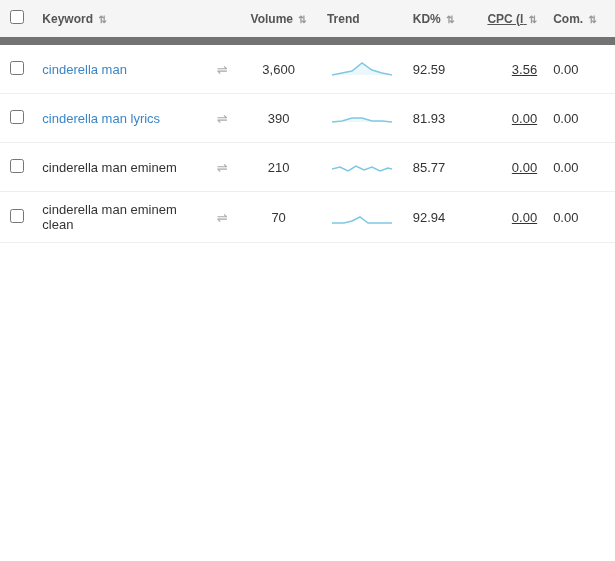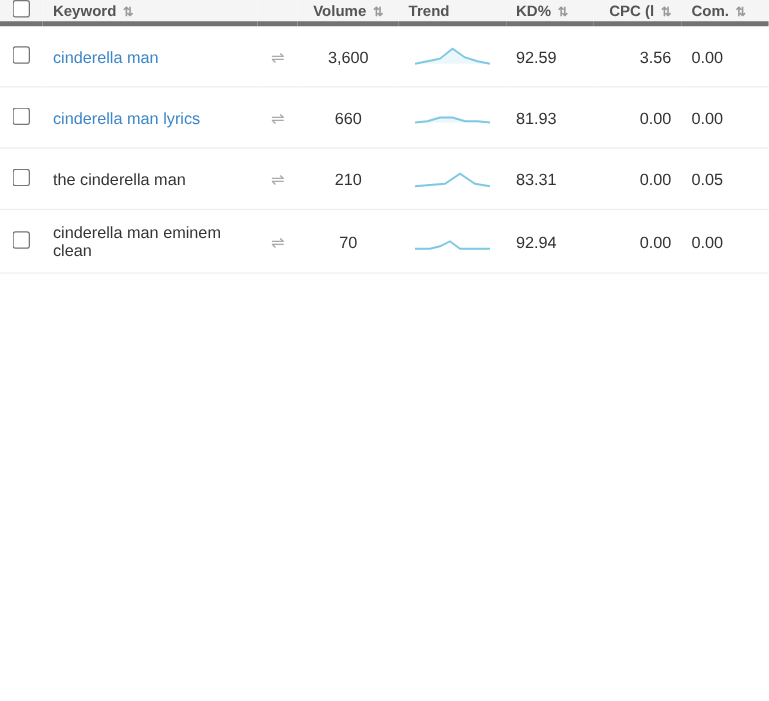--- a/index.html
+++ b/index.html
@@ -11,41 +11,41 @@
     }
     table {
       width: 615px;
       border-collapse: collapse;
     }
     thead tr {
       background: #f5f5f5;
       border-bottom: 1px solid #ddd;
     }
     th {
-      padding: 0 8px;
+      padding: 10px 8px;
       text-align: left;
       font-weight: 600;
       color: #555;
       font-size: 12px;
       white-space: nowrap;
-      border-bottom: 4px solid #737373;
+      border-bottom: 8px solid #737373;
       margin-left: 42px;
     }
     td {
       padding: 10px 8px;
       border-bottom: 1px solid #eee;
       vertical-align: middle;
     }
     .col-check { width: 32px; text-align: center; }
     .col-keyword { width: 160px; }
     .col-add { width: 30px; text-align: center; }
     .col-volume { width: 75px; text-align: center; }
     .col-trend { width: 80px; text-align: left; }
     .col-kd { width: 65px; }
-    .col-cpc { width: 65px; text-align: right; }
+    .col-cpc { width: 65px; text-align: right; text-decoration: underline; }
     .col-com { width: 65px; }
 
     input[type="checkbox"] {
       width: 14px;
       height: 14px;
       cursor: pointer;
     }
 
     a.keyword-link {
       color: #3a86c8;
@@ -121,44 +121,44 @@
           </svg>
         </td>
         <td class="col-kd">92.59</td>
         <td class="col-cpc">3.56</td>
         <td class="col-com">0.00</td>
       </tr>
       <tr>
         <td class="col-check"><input type="checkbox" style=""></td>
         <td class="col-keyword"><a class="keyword-link">cinderella man lyrics</a></td>
         <td class="col-add"><span class="add-icon" style="color:#aaa;font-size:13px;cursor:pointer;">⇌</span></td>
-        <td class="col-volume">660</td>
+        <td class="col-volume">390</td>
         <td class="col-trend">
           <svg class="trend-line" width="60" height="28" viewBox="0 0 60 28" xmlns="http://www.w3.org/2000/svg">
             <path style="fill:rgba(126,200,227,0.15);stroke:none;" d="M0,18 L10,17 L20,14 L30,14 L40,17 L50,17 L60,18 Z"></path>
                <polyline style="fill:none;stroke:#7ec8e3;stroke-width:1.5;" points="0,18 10,17 20,14 30,14 40,17 50,17 60,18"></polyline>
           </svg>
         </td>
         <td class="col-kd">81.93</td>
         <td class="col-cpc">0.00</td>
         <td class="col-com">0.00</td>
       </tr>
       <tr>
         <td class="col-check"><input type="checkbox" style=""></td>
-        <td class="col-keyword"><span class="keyword-plain">the cinderella man</span></td>
+        <td class="col-keyword"><span class="keyword-plain">cinderella man eminem</span></td>
         <td class="col-add"><span class="add-icon" style="color:#aaa;font-size:13px;cursor:pointer;">⇌</span></td>
         <td class="col-volume">210</td>
         <td class="col-trend">
           <svg class="trend-line" width="60" height="28" viewBox="0 0 60 28" xmlns="http://www.w3.org/2000/svg">
-            <polyline style="fill:none;stroke:#7ec8e3;stroke-width:1.5;" points="0,20 12,19 24,18 36,10 48,18 60,20"></polyline>
+            <polyline style="fill:none;stroke:#7ec8e3;stroke-width:1.5;" points="0,16 8,14 16,18 24,13 32,17 40,14 48,18 56,15 60,16"></polyline>
           </svg>
         </td>
-        <td class="col-kd">83.31</td>
+        <td class="col-kd">85.77</td>
         <td class="col-cpc">0.00</td>
-        <td class="col-com">0.05</td>
+        <td class="col-com">0.00</td>
       </tr>
       <tr>
         <td class="col-check"><input type="checkbox" style=""></td>
         <td class="col-keyword"><span class="keyword-plain">cinderella man eminem clean</span></td>
         <td class="col-add"><span class="add-icon" style="color:#aaa;font-size:13px;cursor:pointer;">⇌</span></td>
         <td class="col-volume">70</td>
         <td class="col-trend">
           <svg class="trend-line" width="60" height="28" viewBox="0 0 60 28" xmlns="http://www.w3.org/2000/svg">
             <polyline style="fill:none;stroke:#7ec8e3;stroke-width:1.5;" points="0,20 12,20 20,18 28,14 36,20 48,20 60,20"></polyline>
           </svg>

